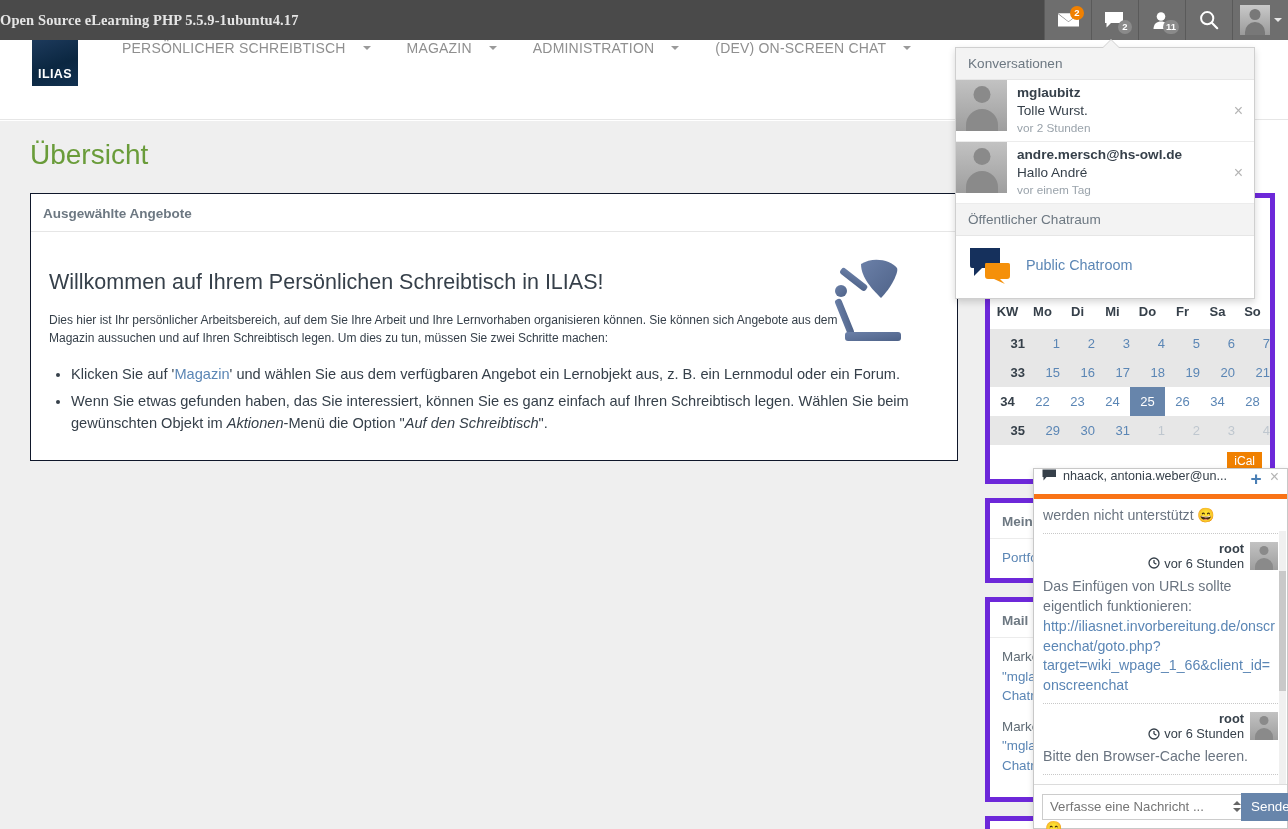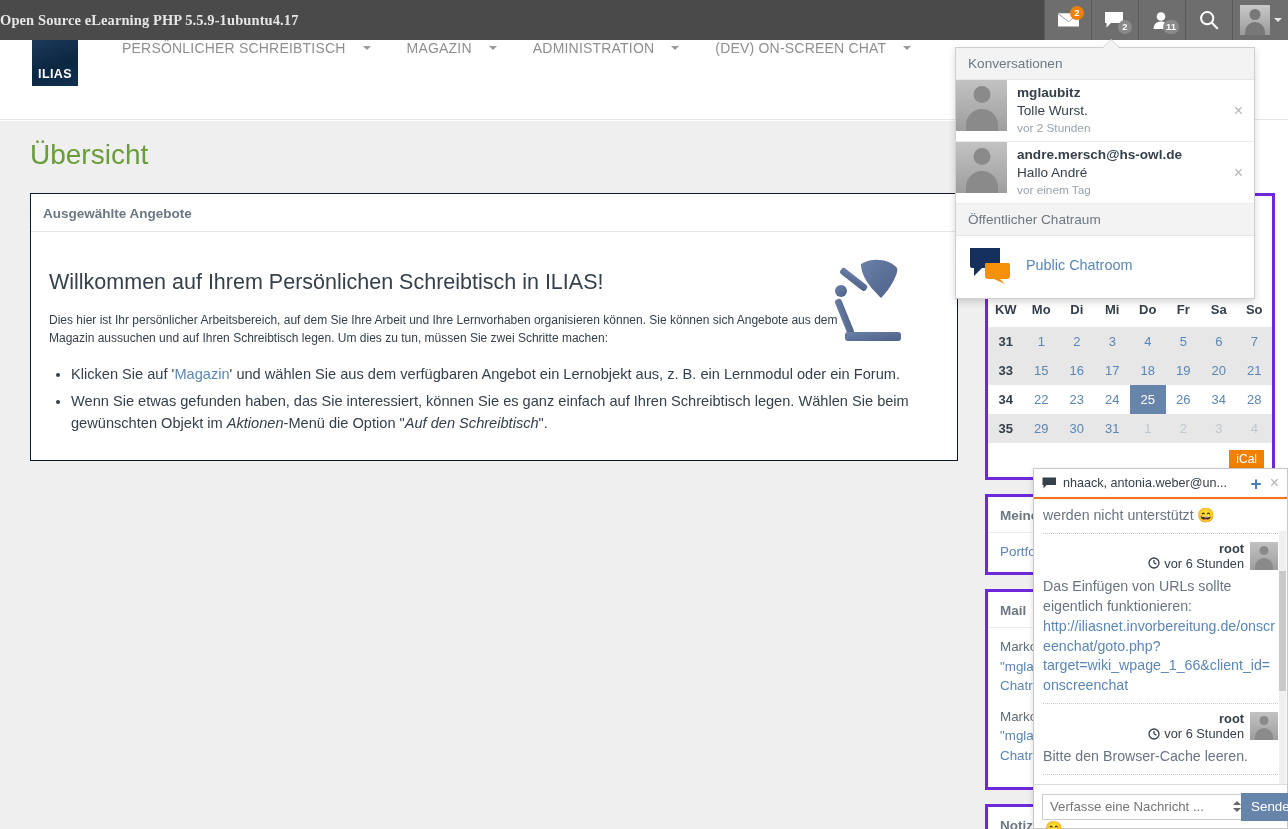--- a/index.html
+++ b/index.html
@@ -115,36 +115,36 @@
     max-width: 790px;
   }
   .welcome-list { margin: 0; padding-left: 22px; max-width: 880px; }
   .welcome-list li { font-size: 14.6px; line-height: 1.52; color: #36404a; margin-bottom: 4px; }
   .lnk { color: #5b86b5; }
   .ital { font-style: italic; }
   .lamp { position: absolute; right: 34px; top: 22px; }
 
   
   .rcol { position: absolute; left: 985px; top: 72px; width: 290px; }
-  .rpanel { background: #fff; border: 3px solid #6d28d9; margin-bottom: 14px; }
+  .rpanel { background: #fff; border: 5px solid #6d28d9; margin-bottom: 14px; }
   .rpanel-head {
     font-size: 13.5px; font-weight: bold; color: #6d7882;
     padding: 11px 12px 9px 12px; border-bottom: 1px solid #ececec;
   }
   .rpanel-body { padding: 9px 12px 11px 12px; font-size: 13.4px; color: #5b86b5; line-height: 1.45; }
 
   
   .cal { width: 100%; border-collapse: collapse; }
   .cal th {
     font-size: 13px; color: #36404a; font-weight: bold; padding: 8px 0 10px 0; text-align: center;
   }
   .cal td {
     font-size: 13px; color: #5b86b5; text-align: center; padding: 7px 0; width: 12.5%;
   }
-  .cal tr.alt td { background: #e7e7e7; }
+  .cal tr.alt td { background: #e7e7e7; text-align: right; }
   .cal td.kw { color: #36404a; font-weight: bold; }
   .cal td.out { color: #bfc7cf; }
   .cal td.today { background: #6785ab; color: #fff; }
   .ical-row { text-align: right; padding: 6px 8px 8px 8px; }
   .ical {
     display: inline-block; background: #f08000; color: #fff; font-size: 12px;
     padding: 2px 7px 3px 7px;
   }
 
   .mailentry { margin-bottom: 11px; }
@@ -199,22 +199,22 @@
   }
   .dd-chatroom a { color: #5b86b5; font-size: 14.4px; text-decoration: none; }
 
   
   .chatwin {
     position: absolute; left: 1033px; top: 468px; width: 255px; height: 361px;
     background: #fff; border: 1px solid #c8c8c8; box-shadow: 0 2px 6px rgba(0,0,0,.14);
     z-index: 50; display: flex; flex-direction: column;
   }
   .chat-head {
-    height: 30px; flex: 0 0 30px; display: flex; align-items: center;
-    border-bottom: 2px solid #f97316; padding: 0 6px 0 8px; gap: 6px; background: #fff;
+    height: 30px; flex: 0 0 30px; display: flex; 
+    border-bottom: 5px solid #f97316; padding: 0 6px 0 8px; gap: 6px; background: #fff;
   }
   .chat-title { font-size: 12.6px; color: #36404a; flex: 1; white-space: nowrap; overflow: hidden; }
   .chat-plus { color: #4a7fb5; font-size: 19px; font-weight: bold; line-height: 1; cursor: pointer; }
   .chat-x { color: #b4b4b4; font-size: 16px; line-height: 1; cursor: pointer; padding: 0 2px; }
   .chat-body {
     flex: 1; overflow: hidden; padding: 7px 9px 0 9px; position: relative;
   }
   .msg-text { font-size: 14.2px; color: #6a7480; line-height: 1.4; word-wrap: break-word; }
   .msg-text.link { color: #5b86b5; }
   .sep { border-top: 1px dotted #c8c8c8; margin: 7px 0 7px 0; }

